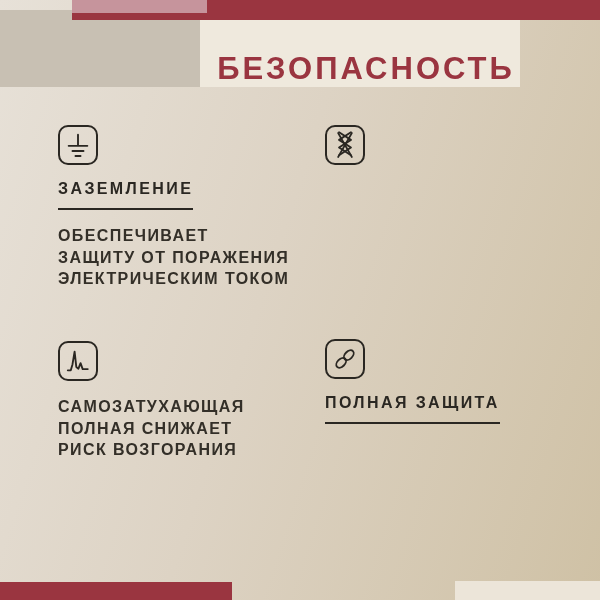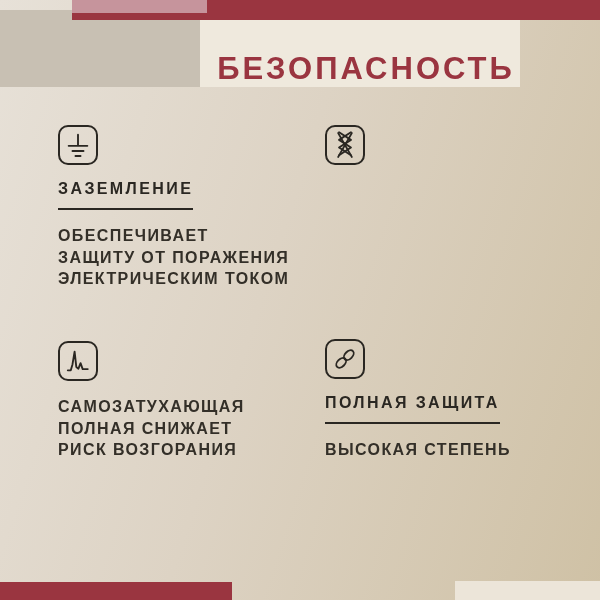--- a/index.html
+++ b/index.html
@@ -96,19 +96,18 @@
 
   <section class="feature f4">
     <div class="icon-box">
       <svg viewBox="0 0 40 40" aria-hidden="true">
         <ellipse class="st" cx="15.5" cy="24.5" rx="6.8" ry="4.4" transform="rotate(-45 15.5 24.5)"></ellipse>
         <ellipse class="st" cx="24.5" cy="15.5" rx="6.8" ry="4.4" transform="rotate(-45 24.5 15.5)"></ellipse>
       </svg>
     </div>
     <h2 class="feat-title">ПОЛНАЯ ЗАЩИТА</h2>
     <div class="feat-lines">
-      <div>ВЫСОКАЯ СТЕПЕНЬ</div>
     </div>
   </section>
 
   <div class="bottom-red"></div>
   <div class="bottom-cream"></div>
 </div>
 
 </body></html>

